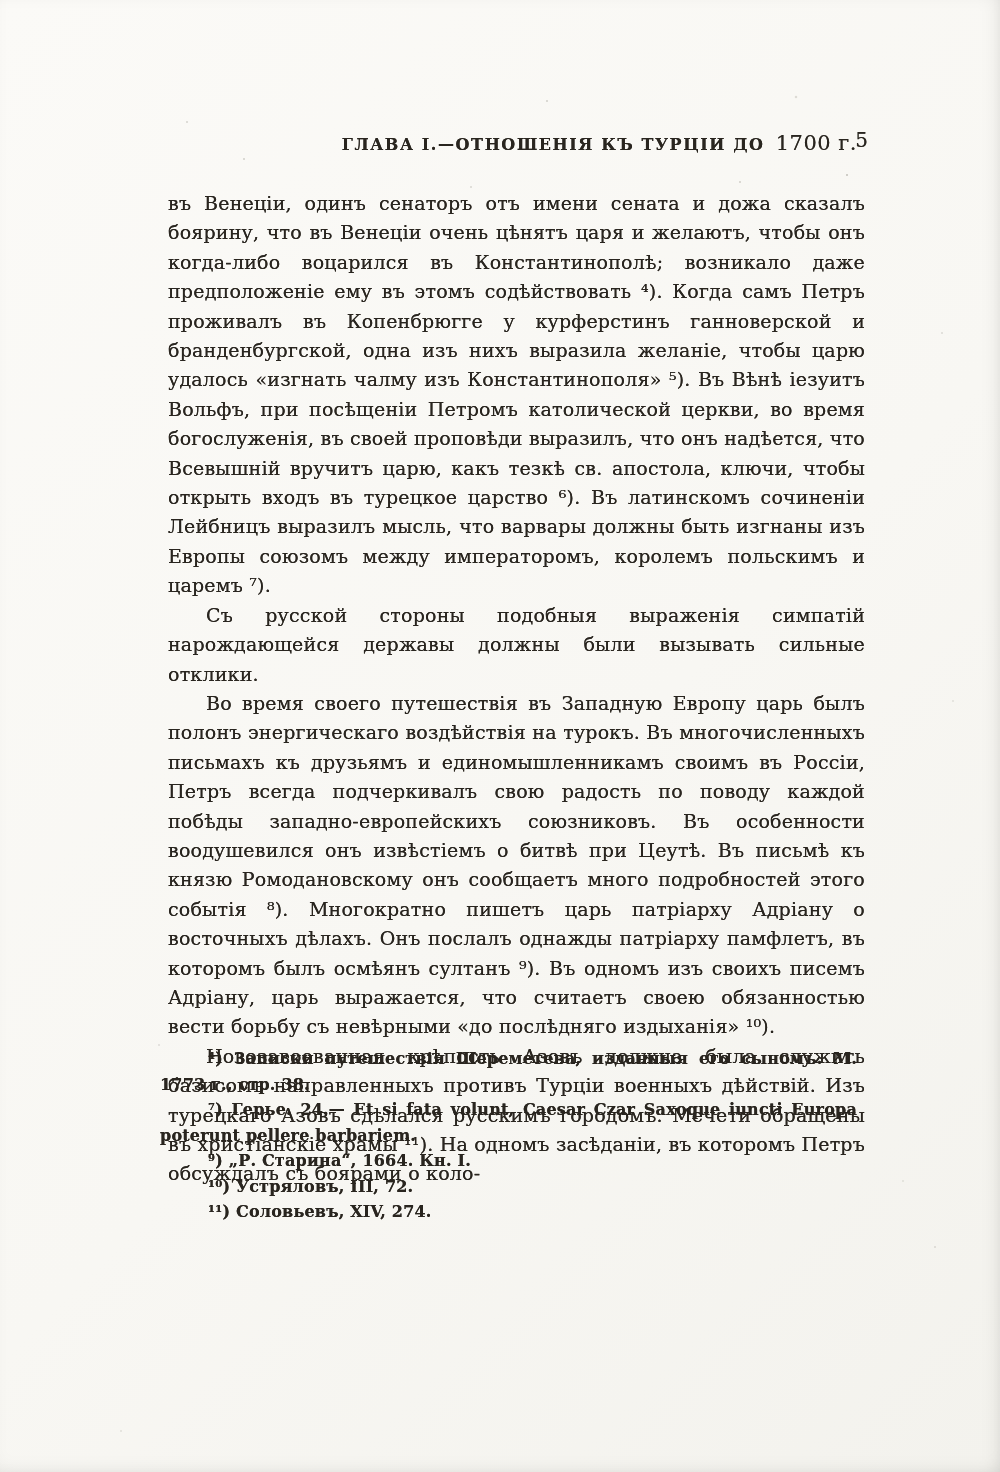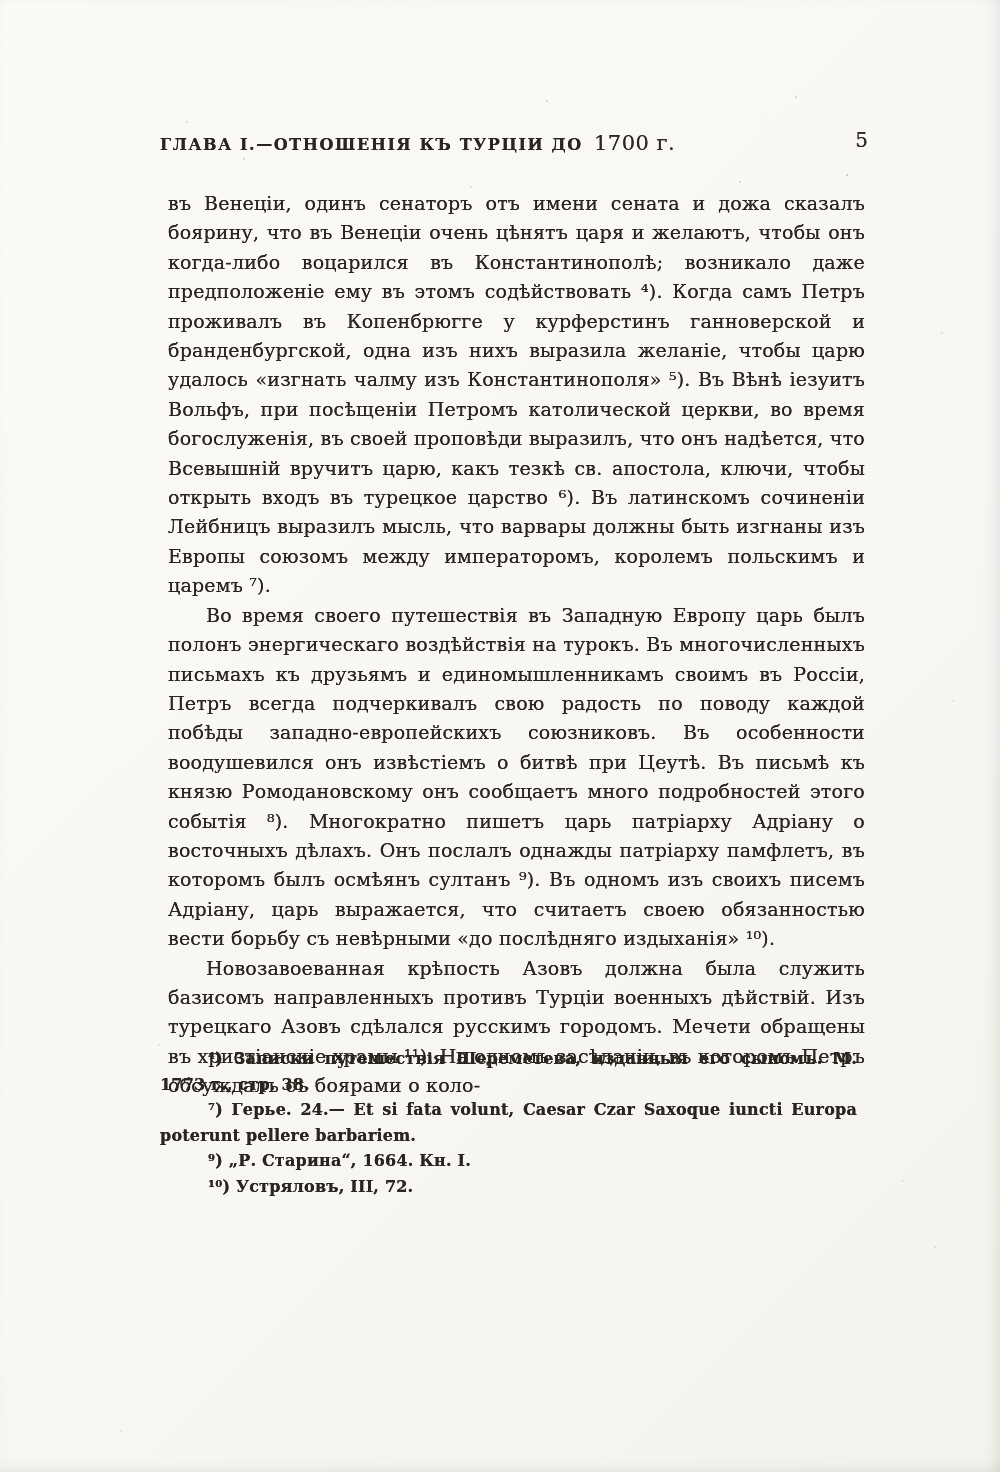--- a/index.html
+++ b/index.html
@@ -17,21 +17,21 @@
     font-family: "DejaVu Serif", serif;
     color: #29251f;
     overflow: hidden;
   }
   
   .running-head {
     position: absolute;
     top: 131px;
     left: 160px;
     width: 697px;
-    text-align: left;
+    text-align: right;
     white-space: nowrap;
   }
   .head-title {
     font-size: 16px;
     font-weight: bold;
     letter-spacing: 1.6px;
     text-shadow: 0 0 0.5px rgba(41,37,31,0.85);
   }
   .head-year {
     font-size: 21px;
@@ -117,24 +117,26 @@
 
   <div class="running-head">
     <span class="head-title">ГЛАВА I.—ОТНОШЕНІЯ КЪ ТУРЦІИ ДО</span>
     <span class="head-year">1700 г.</span>
   </div>
 
   <div class="page-num">5</div>
 
   <main class="body-text" id="paragraphs">
       <p class="">въ Венеціи, одинъ сенаторъ отъ имени сената и дожа сказалъ боярину, что въ Венеціи очень цѣнятъ царя и желаютъ, чтобы онъ когда-либо воцарился въ Константинополѣ; возникало даже предположеніе ему въ этомъ содѣйствовать ⁴). Когда самъ Петръ проживалъ въ Копенбрюгге у курферстинъ ганноверской и бранденбургской, одна изъ нихъ выразила желаніе, чтобы царю удалось «изгнать чалму изъ Константинополя» ⁵). Въ Вѣнѣ іезуитъ Вольфъ, при посѣщеніи Петромъ католической церкви, во время богослуженія, въ своей проповѣди выразилъ, что онъ надѣется, что Всевышній вручитъ царю, какъ тезкѣ св. апостола, ключи, чтобы открыть входъ въ турецкое царство ⁶). Въ латинскомъ сочиненіи Лейбницъ выразилъ мысль, что варвары должны быть изгнаны изъ Европы союзомъ между императоромъ, королемъ польскимъ и царемъ ⁷).</p>
+      <p class="indent">Съ русской стороны подобныя выраженія симпатій нарождающейся державы должны были вызывать сильные отклики.</p>
       <p class="indent">Во время своего путешествія въ Западную Европу царь былъ полонъ энергическаго воздѣйствія на турокъ. Въ многочисленныхъ письмахъ къ друзьямъ и единомышленникамъ своимъ въ Россіи, Петръ всегда подчеркивалъ свою радость по поводу каждой побѣды западно-европейскихъ союзниковъ. Въ особенности воодушевился онъ извѣстіемъ о битвѣ при Цеутѣ. Въ письмѣ къ князю Ромодановскому онъ сообщаетъ много подробностей этого событія ⁸). Многократно пишетъ царь патріарху Адріану о восточныхъ дѣлахъ. Онъ послалъ однажды патріарху памфлетъ, въ которомъ былъ осмѣянъ султанъ ⁹). Въ одномъ изъ своихъ писемъ Адріану, царь выражается, что считаетъ своею обязанностью вести борьбу съ невѣрными «до послѣдняго издыханія» ¹⁰).</p>
       <p class="indent">Новозавоеванная крѣпость Азовъ должна была служить базисомъ направленныхъ противъ Турціи военныхъ дѣйствій. Изъ турецкаго Азовъ сдѣлался русскимъ городомъ. Мечети обращены въ христіанскіе храмы ¹¹). На одномъ засѣданіи, въ которомъ Петръ обсуждалъ съ боярами о коло-</p>
     </main>
 
   <section class="footnotes" id="footnotes">
       <p>⁴) Записки путешествія Шереметева, изданныя его сыномъ. М. 1773 г., стр. 38.</p>
       <p>⁷) Герье. 24.— Et si fata volunt, Caesar Czar Saxoque iuncti Europa poterunt pellere barbariem.</p>
       <p>⁹) „Р. Старина“, 1664. Кн. I.</p>
       <p>¹⁰) Устряловъ, III, 72.</p>
+      <p>¹¹) Соловьевъ, XIV, 274.</p>
     </section>
 
 </div>
 
 </body></html>

